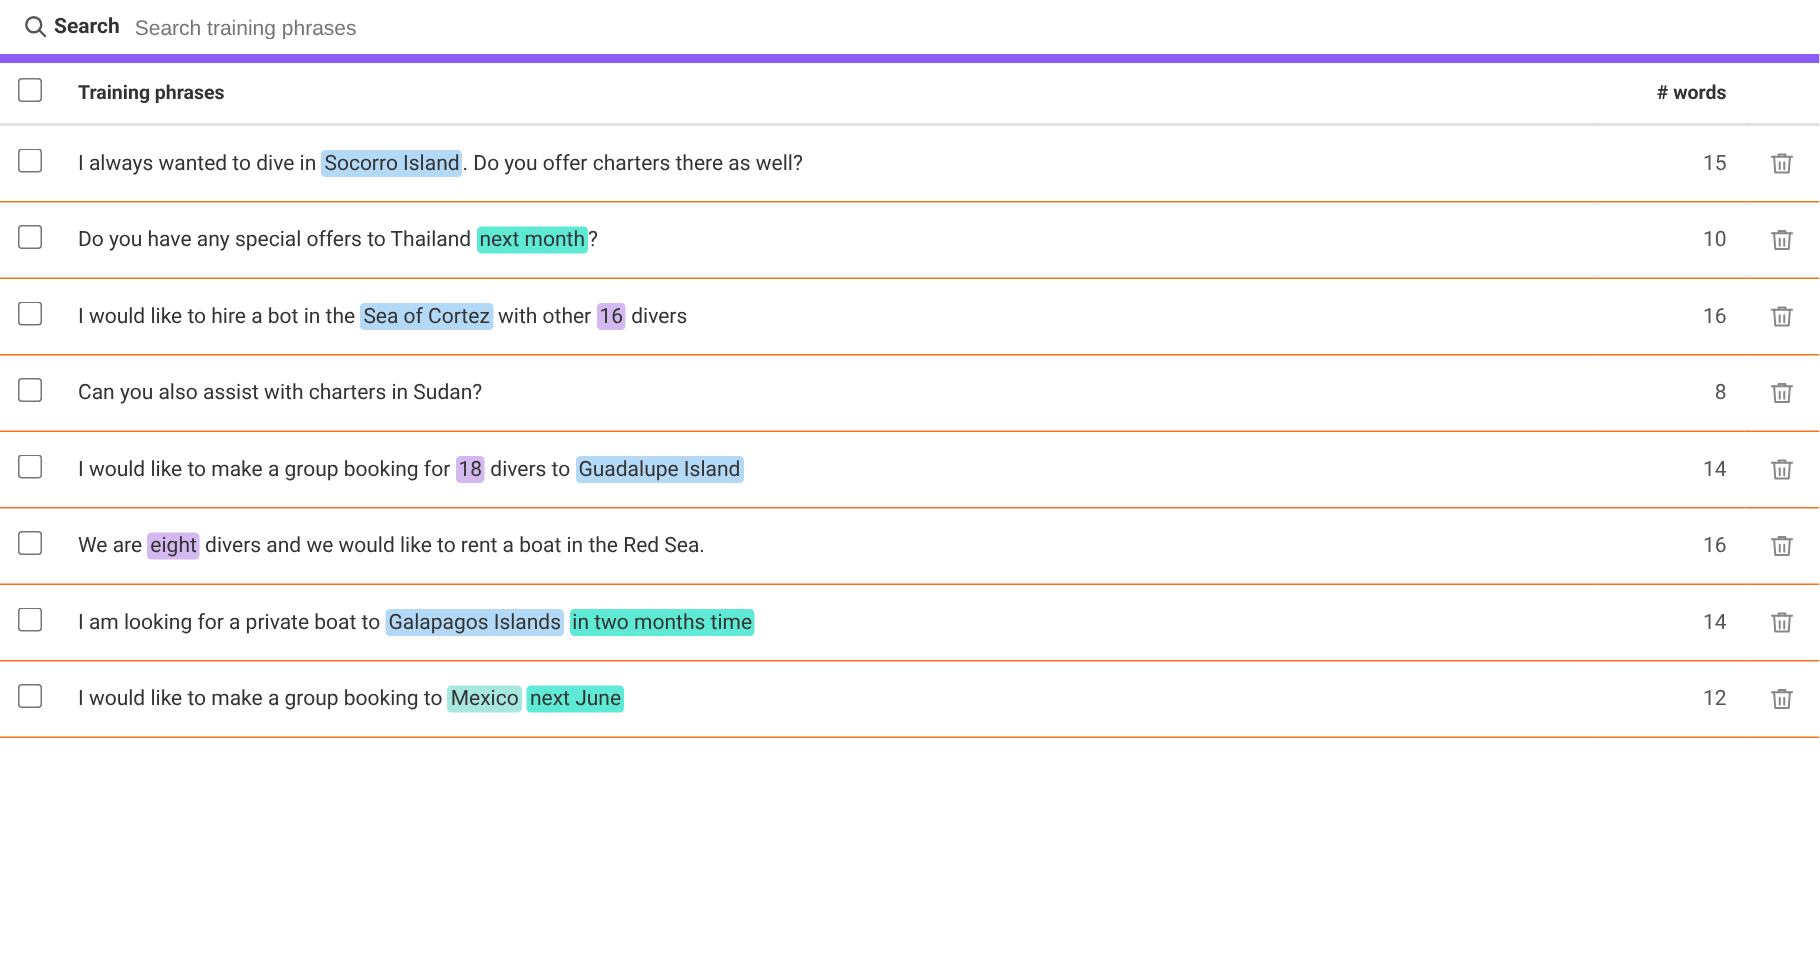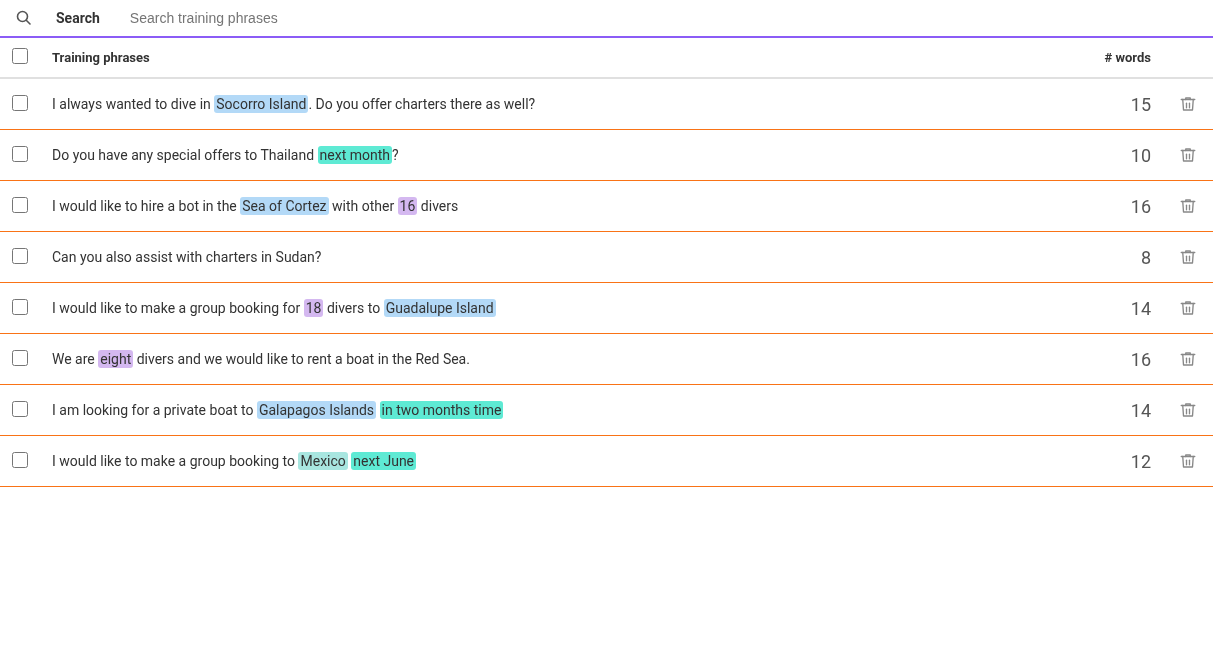--- a/index.html
+++ b/index.html
@@ -6,22 +6,22 @@
     body {
       font-family: -apple-system, BlinkMacSystemFont, "Segoe UI", Roboto, sans-serif;
       font-size: 14px;
       color: #333;
       background: #fff;
     }
     .search-bar {
       display: flex;
       align-items: center;
       padding: 10px 16px;
-      border-bottom: 2px solid #8b5cf6;
-      gap: 24px;
+      border-bottom: 6px solid #8b5cf6;
+      gap: 4px;
     }
     .search-icon-wrap {
       display: flex;
       align-items: center;
       color: #555;
     }
     .search-label {
       font-weight: 700;
       font-size: 14px;
       color: #333;
@@ -66,21 +66,21 @@
       width: 40px;
       text-align: center;
     }
     td.phrase-col {
       font-size: 14px;
       color: #333;
       line-height: 1.5;
     }
     td.words-col {
       text-align: right;
-      font-size: 18px;
+      font-size: 14px;
       color: #555;
       width: 100px;
     }
     td.action-col {
       width: 50px;
       text-align: center;
     }
     input[type="checkbox"] {
       width: 16px;
       height: 16px;

